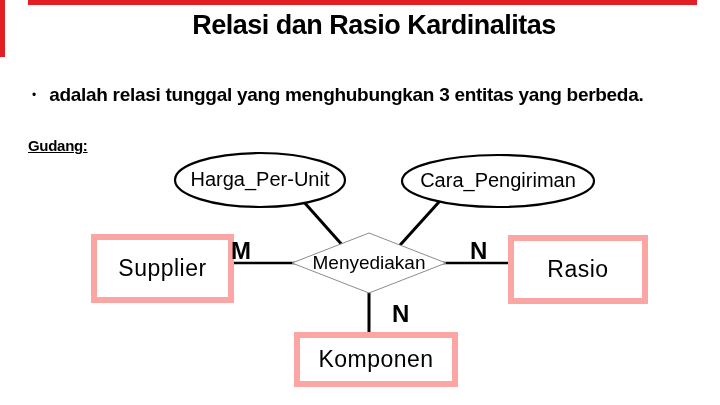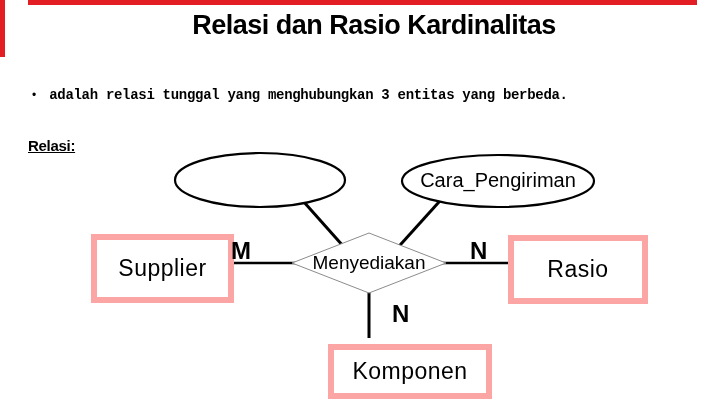--- a/index.html
+++ b/index.html
@@ -13,21 +13,21 @@
     position:absolute;left:0;right:0;top:10px;margin:0;text-align:center;
     font-size:27px;font-weight:700;letter-spacing:-0.5px;transform:translateX(22px);
     white-space:nowrap;
   }
   .heading{
     position:absolute;left:28px;top:55px;font-size:15px;font-weight:700;
     letter-spacing:-0.3px;text-decoration:underline;white-space:pre;
   }
   .bullet-row{position:absolute;left:32px;top:86px;display:flex;}
   .bullet-marker{font-size:12px;line-height:18px;margin-right:13px;}
-  .bullet-text{font-size:14px;font-weight:600;letter-spacing:-0.3px;line-height:18px;font-family:Liberation Mono, monospace;}
+  .bullet-text{font-size:19px;font-weight:600;letter-spacing:-0.3px;line-height:18px;}
   .contoh{
     position:absolute;left:28px;top:137px;font-size:15px;font-weight:700;
     letter-spacing:-0.3px;text-decoration:underline;
   }
   .diagram-svg{position:absolute;left:0;top:0;width:720px;height:405px;}
   .shape-label{
     position:absolute;text-align:center;font-weight:500;color:#000;
     white-space:nowrap;z-index:3;
   }
   .attr-label{font-size:20px;}
@@ -50,46 +50,47 @@
   <div class="accent-h" style="background:#e21d24;"></div>
 
   <h1 class="title">Relasi dan Rasio Kardinalitas</h1>
 
 
   <div class="bullet-row">
     <span class="bullet-marker">•</span>
     <span class="bullet-text">adalah relasi tunggal yang menghubungkan 3 entitas yang berbeda.</span>
   </div>
 
-  <div class="contoh">Relasi:</div>
+  <div class="contoh">Gudang:</div>
 
   <svg class="diagram-svg" viewBox="0 0 720 405">
 
     <line x1="295" y1="192" x2="352" y2="256" stroke="#000" stroke-width="3"></line>
     <line x1="448" y1="192" x2="392" y2="254" stroke="#000" stroke-width="3"></line>
     <line x1="218" y1="263" x2="300" y2="263" stroke="#000" stroke-width="2.5"></line>
     <line x1="440" y1="263" x2="514" y2="263" stroke="#000" stroke-width="2.5"></line>
     <line x1="369" y1="288" x2="369" y2="338" stroke="#000" stroke-width="3"></line>
 
     <ellipse cx="260" cy="180" rx="85" ry="27" fill="#ffffff" stroke="#000" stroke-width="2.2"></ellipse>
     <ellipse cx="498" cy="181" rx="96" ry="26" fill="#ffffff" stroke="#000" stroke-width="2.2"></ellipse>
 
     <polygon points="292,263 369,233 446,263 369,293" fill="#ffffff" stroke="#8c8c8c" stroke-width="1"></polygon>
   </svg>
 
+  <div class="shape-label attr-label" style="left:175px;top:168px;width:170px;">Harga_Per-Unit</div>
   <div class="shape-label attr-label" style="left:402px;top:169px;width:192px;">Cara_Pengiriman</div>
   <div class="shape-label rel-label" style="left:294px;top:252px;width:150px;">Menyediakan</div>
 
   <div class="entity-box" style="left:91px;top:234px;width:131px;height:57px;">
     <span>Supplier</span>
   </div>
   <div class="entity-box" style="left:508px;top:235px;width:128px;height:57px;">
     <span>Rasio</span>
   </div>
-  <div class="entity-box" style="left:294px;top:344px;width:152px;height:43px;margin-left:34px;">
+  <div class="entity-box" style="left:294px;top:332px;width:152px;height:43px;">
     <span>Komponen</span>
   </div>
 
   <div class="card-label" style="left:231px;top:237px;">M</div>
   <div class="card-label" style="left:470px;top:237px;">N</div>
   <div class="card-label" style="left:392px;top:300px;">N</div>
 
 </div>
 
 </body></html>

